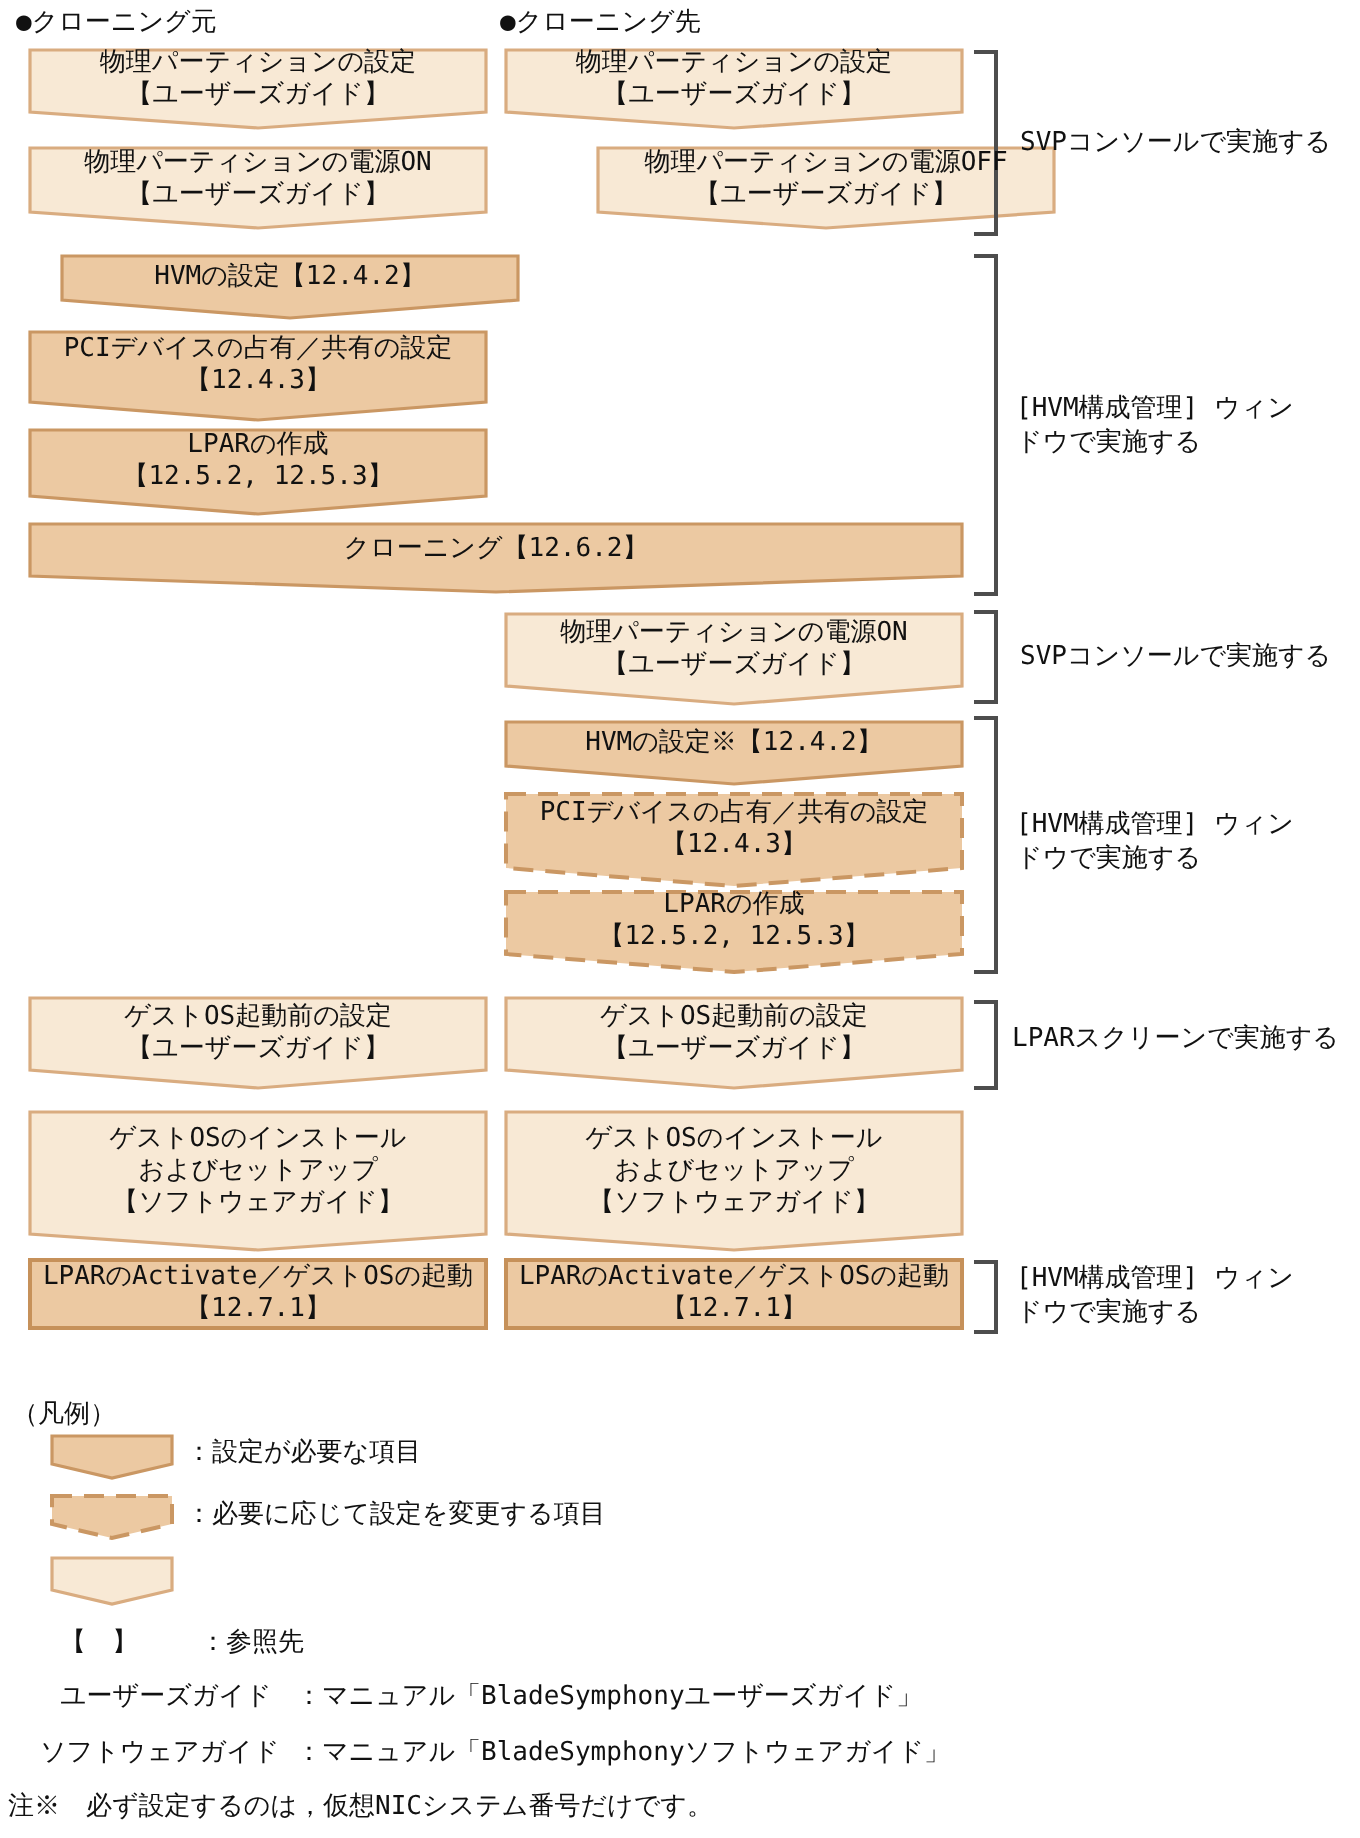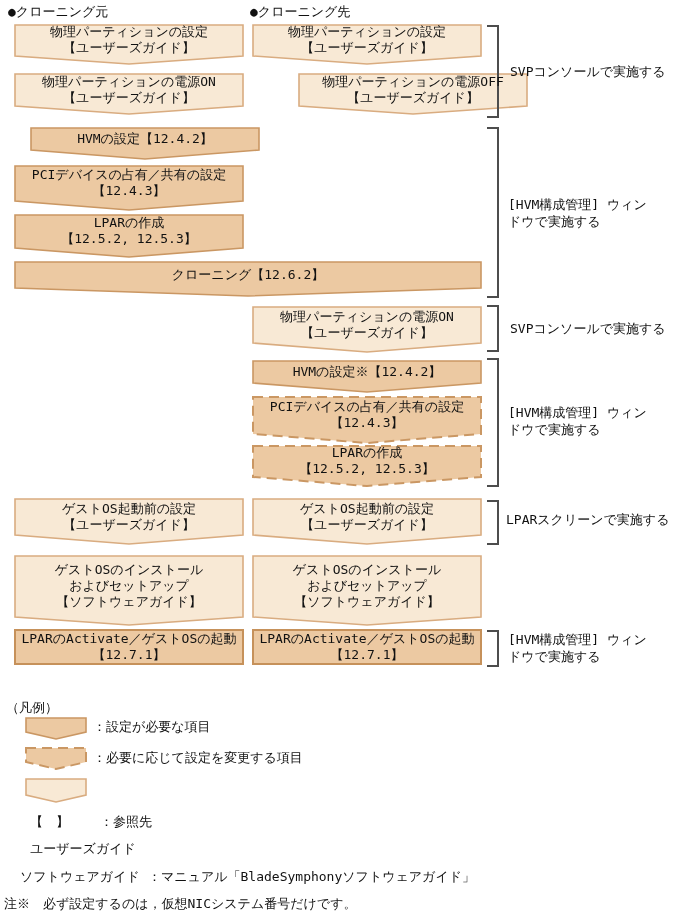--- a/index.html
+++ b/index.html
@@ -197,19 +197,20 @@
   <div class="banner light" style="left:25px;top:778px;width:62px;height:17px;">
     <svg width="62" height="25" viewBox="0 0 62 25">
         <polygon points="1,1 61,1 61,17 31,24 1,17"></polygon>
       </svg>
   </div>
 
   <div class="ltext" style="left:30px;top:814px;">【　】</div>
   <div class="ltext" style="left:88px;top:814px;margin-left:12px;">：参照先</div>
 
   <div class="ltext" style="left:30px;top:841px;">ユーザーズガイド</div>
+  <div class="ltext" style="left:148px;top:841px;">：マニュアル「BladeSymphonyユーザーズガイド」</div>
 
   <div class="ltext" style="left:20px;top:869px;">ソフトウェアガイド</div>
   <div class="ltext" style="left:4px;top:896px;">注※　必ず設定するのは，仮想NICシステム番号だけです。</div>
 
   <div class="ltext" style="left:148px;top:869px;">：マニュアル「BladeSymphonyソフトウェアガイド」</div>
 
 </div>
 
 </body></html>

